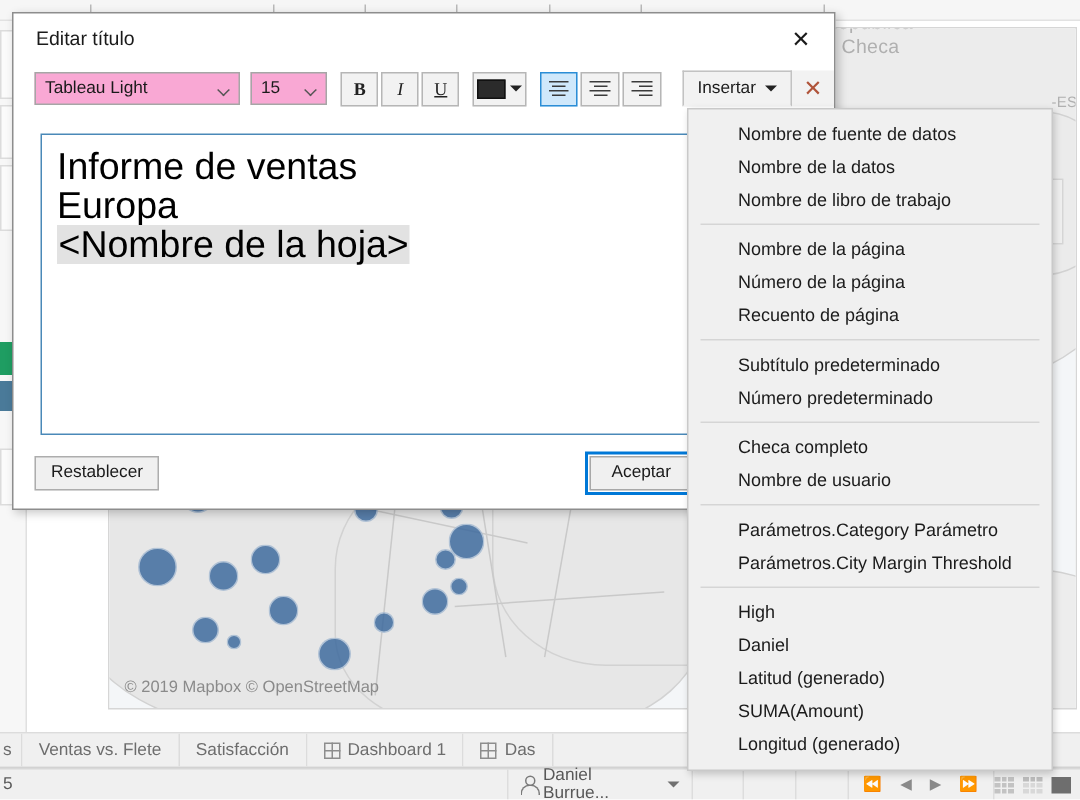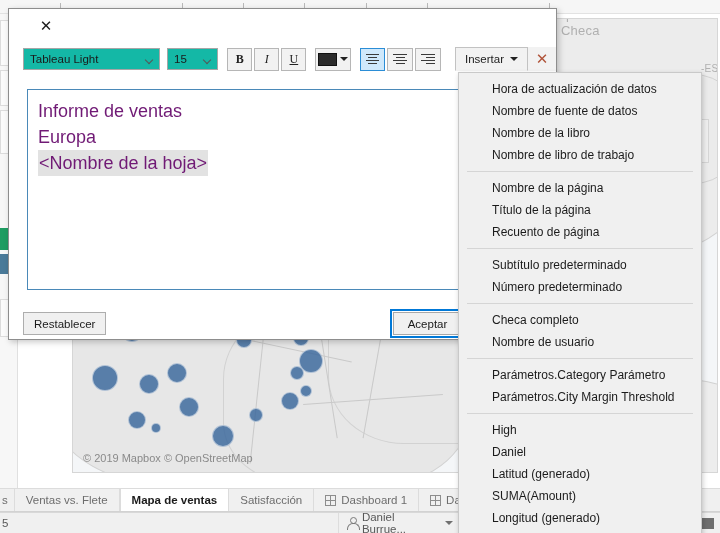--- a/index.html
+++ b/index.html
@@ -250,21 +250,21 @@
     height: 30px;
     margin: 2px 0 0 0;
     display: flex;
     align-items: center;
     padding-left: 14px;
     gap: 0;
   }
   .sel {
     height: 22px;
     border: 1px solid #a6a6a6;
-    background: #14b8a6;
+    background: #f9a8d4;
     display: flex; align-items: center;
     font-size: 11.5px; color: #1a1a1a;
     padding-left: 6px;
     position: relative;
   }
   .sel .chev {
     position: absolute; right: 7px; top: 8px;
     width: 6px; height: 6px;
     border-right: 1px solid #555; border-bottom: 1px solid #555;
     transform: rotate(45deg);
@@ -348,38 +348,38 @@
     position: absolute;
     left: 18px; top: 80px;
     width: 513px; height: 201px;
     border: 1px solid #4a89b8;
     background: #ffffff;
     padding: 8px 10px 0 10px;
     overflow: hidden;
   }
   .ed-line {
     font-family: "Liberation Sans", sans-serif;
-    font-size: 18px;
+    font-size: 25px;
     line-height: 26px;
-    color: #701a75;
+    color: #000000;
     font-weight: 300;
     white-space: pre;
   }
   .ed-line.selected {
     background: #e2e2e2;
     display: inline-block;
     padding: 0 1px;
   }
 
   .dlg-footer {
     position: absolute;
     left: 0; right: 0; bottom: 0;
     height: 48px;
     display: flex;
-    align-items: flex-end;
+    align-items: center;
     padding: 4px 14px;
   }
   .btn {
     height: 23px;
     min-width: 69px;
     padding: 0 10px;
     background: #f0f0f0;
     border: 1px solid #adadad;
     font-size: 11.5px;
     color: #1a1a1a;
@@ -490,23 +490,20 @@
       <div class="map-ctl"></div>
     </div>
 
     <div class="tabs-strip" id="tabs-strip">
         <div class="tab first">
           <span>s</span>
         </div>
         <div class="tab">
           <span>Ventas vs. Flete</span>
         </div>
-        <div class="tab active">
-          <span>Mapa de ventas</span>
-        </div>
         <div class="tab">
           <span>Satisfacción</span>
         </div>
         <div class="tab">
           <span class="gi"></span>
           <span>Dashboard 1</span>
         </div>
         <div class="tab">
           <span class="gi"></span>
           <span>Das</span>
@@ -560,20 +557,21 @@
             <i></i>
         </span>
         <span class="solid-ico"></span>
       </div>
     </div>
   </div>
 
   <div class="dialog">
 
     <div class="dlg-title">
+      <span class="dlg-title-text">Editar título</span>
       <span class="dlg-close">✕</span>
     </div>
 
     <div class="dlg-toolbar">
       <div class="sel font">
         <span>Tableau Light</span>
         <span class="chev"></span>
       </div>
       <div class="sel size">
         <span>15</span>
@@ -627,27 +625,26 @@
 
     <div class="dlg-footer">
       <div class="btn">Restablecer</div>
       <div class="footer-spacer"></div>
       <div class="btn focus">Aceptar</div>
       <div class="btn">Cancelar</div>
     </div>
   </div>
 
   <div class="menu" id="insert-menu">
-      <div class="menu-item">Hora de actualización de datos</div>
       <div class="menu-item">Nombre de fuente de datos</div>
-      <div class="menu-item">Nombre de la libro</div>
+      <div class="menu-item">Nombre de la datos</div>
       <div class="menu-item">Nombre de libro de trabajo</div>
       <div class="menu-sep"></div>
       <div class="menu-item">Nombre de la página</div>
-      <div class="menu-item">Título de la página</div>
+      <div class="menu-item">Número de la página</div>
       <div class="menu-item">Recuento de página</div>
       <div class="menu-sep"></div>
       <div class="menu-item">Subtítulo predeterminado</div>
       <div class="menu-item">Número predeterminado</div>
       <div class="menu-sep"></div>
       <div class="menu-item">Checa completo</div>
       <div class="menu-item">Nombre de usuario</div>
       <div class="menu-sep"></div>
       <div class="menu-item">Parámetros.Category Parámetro</div>
       <div class="menu-item">Parámetros.City Margin Threshold</div>

